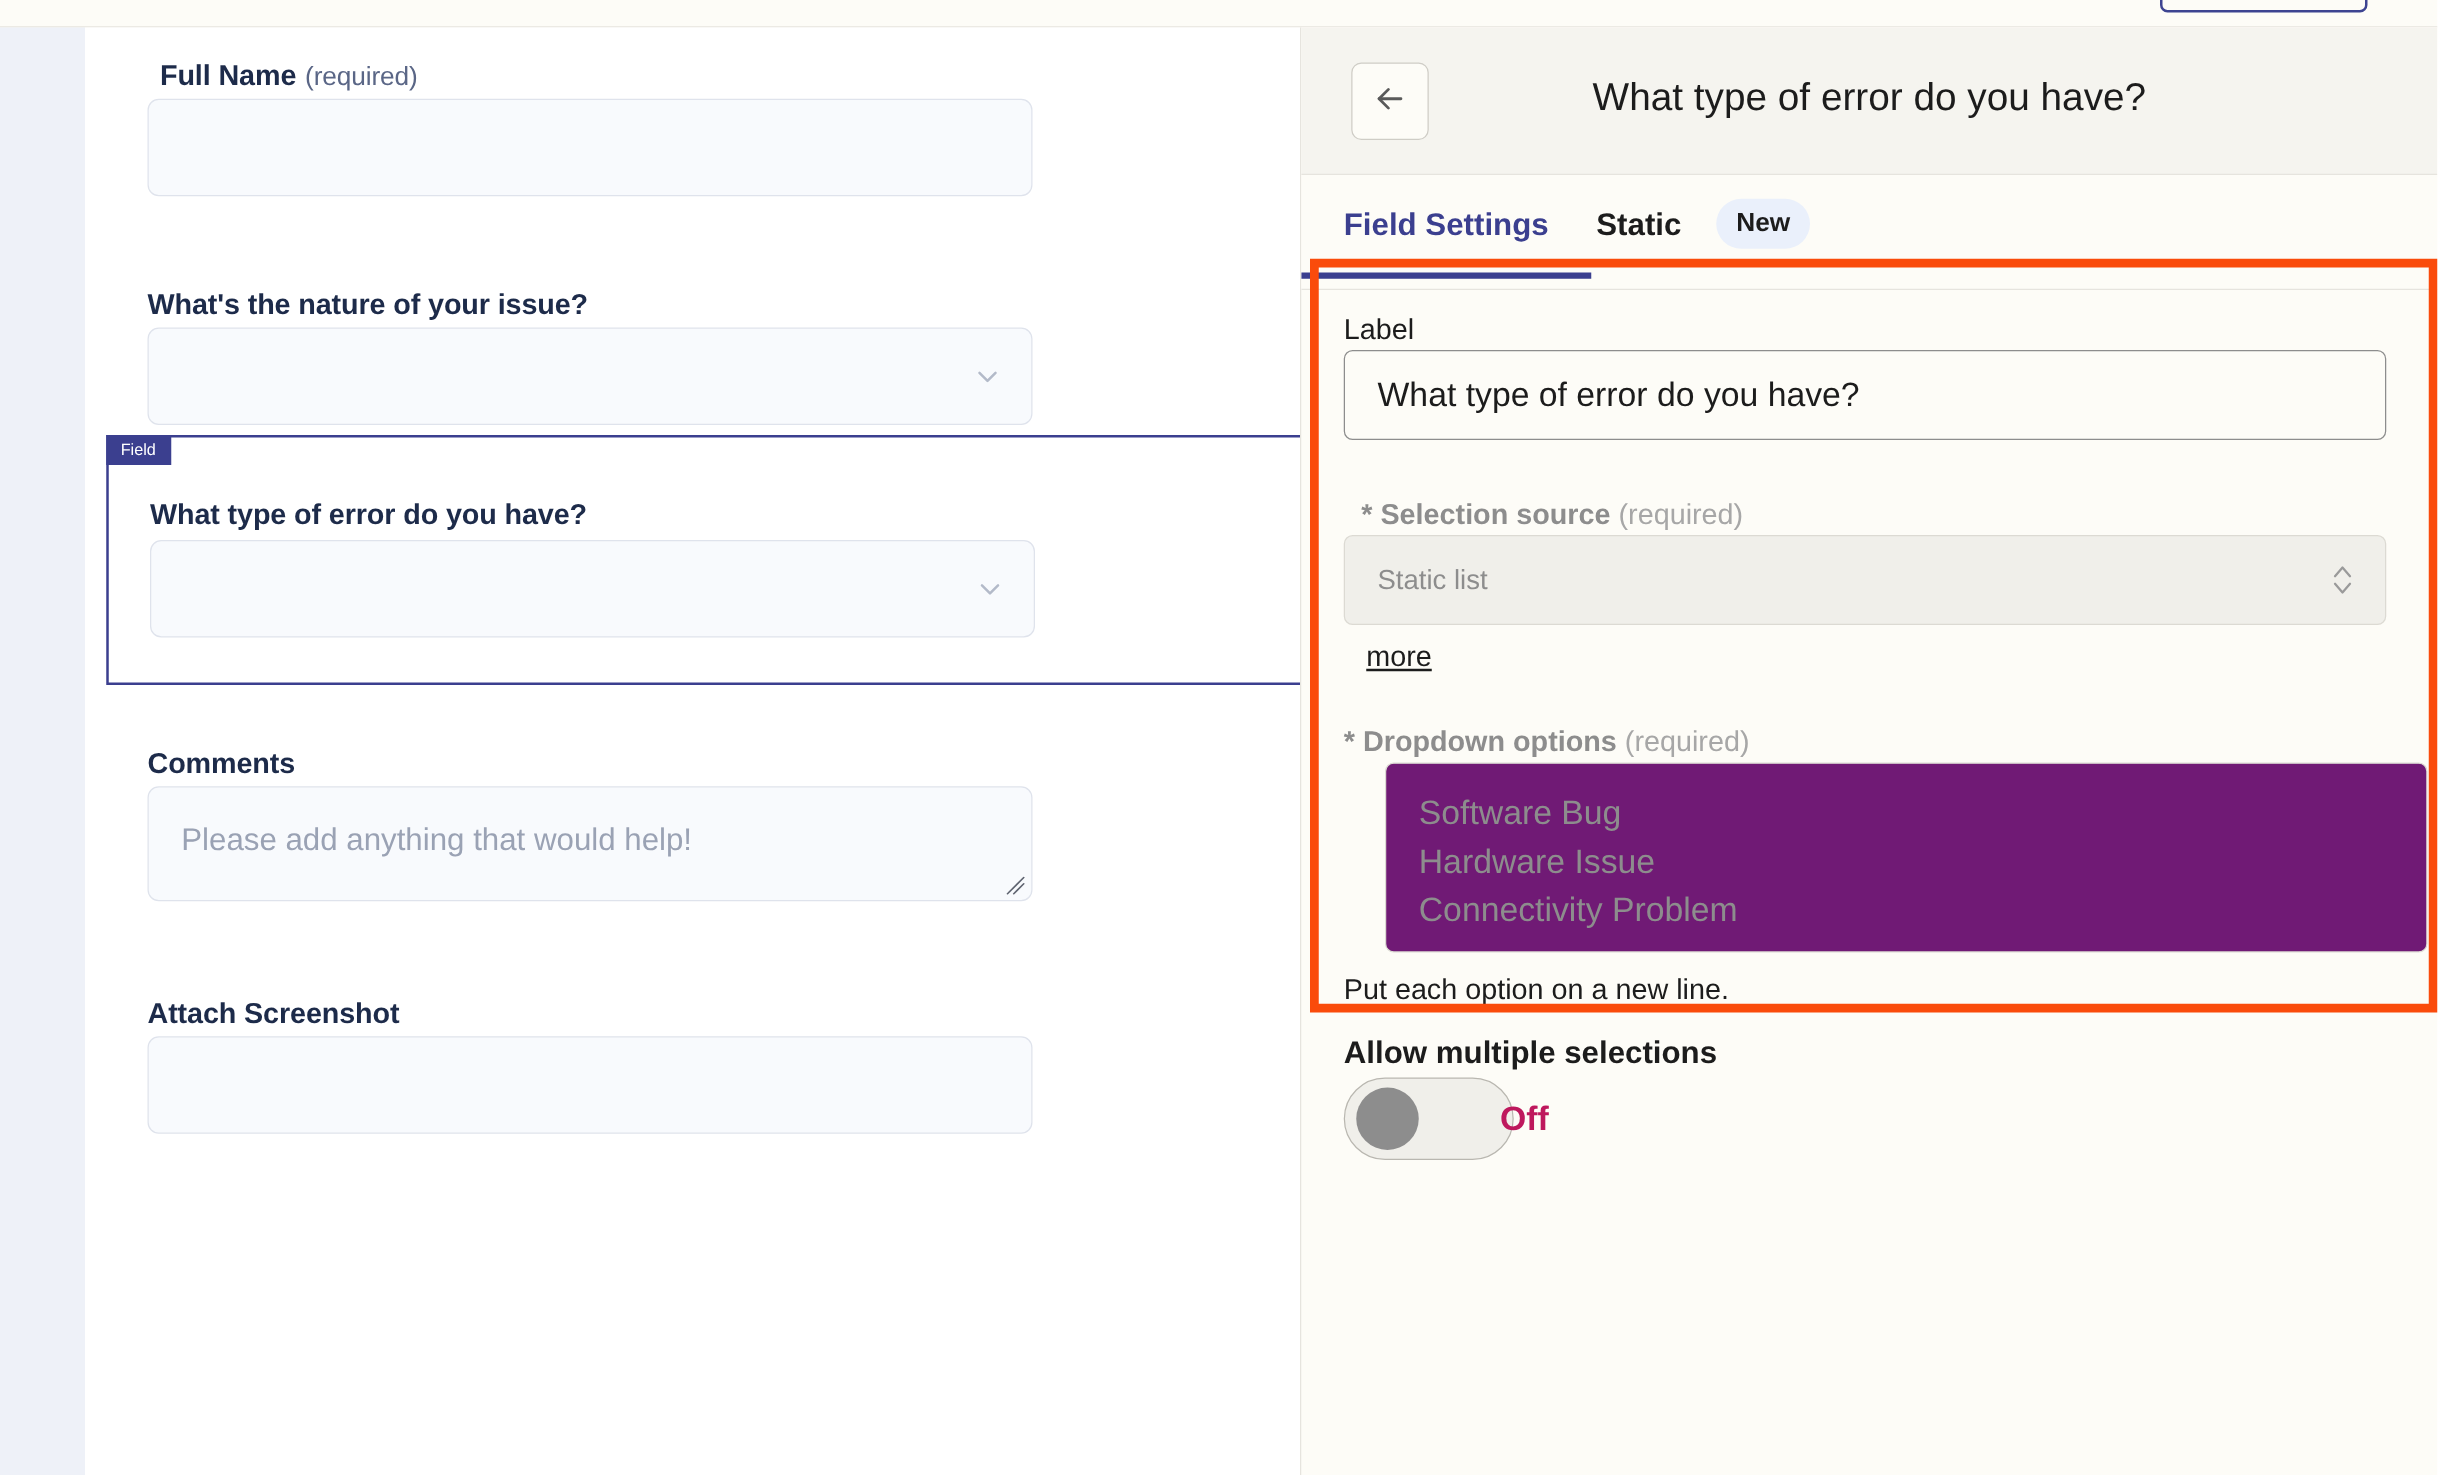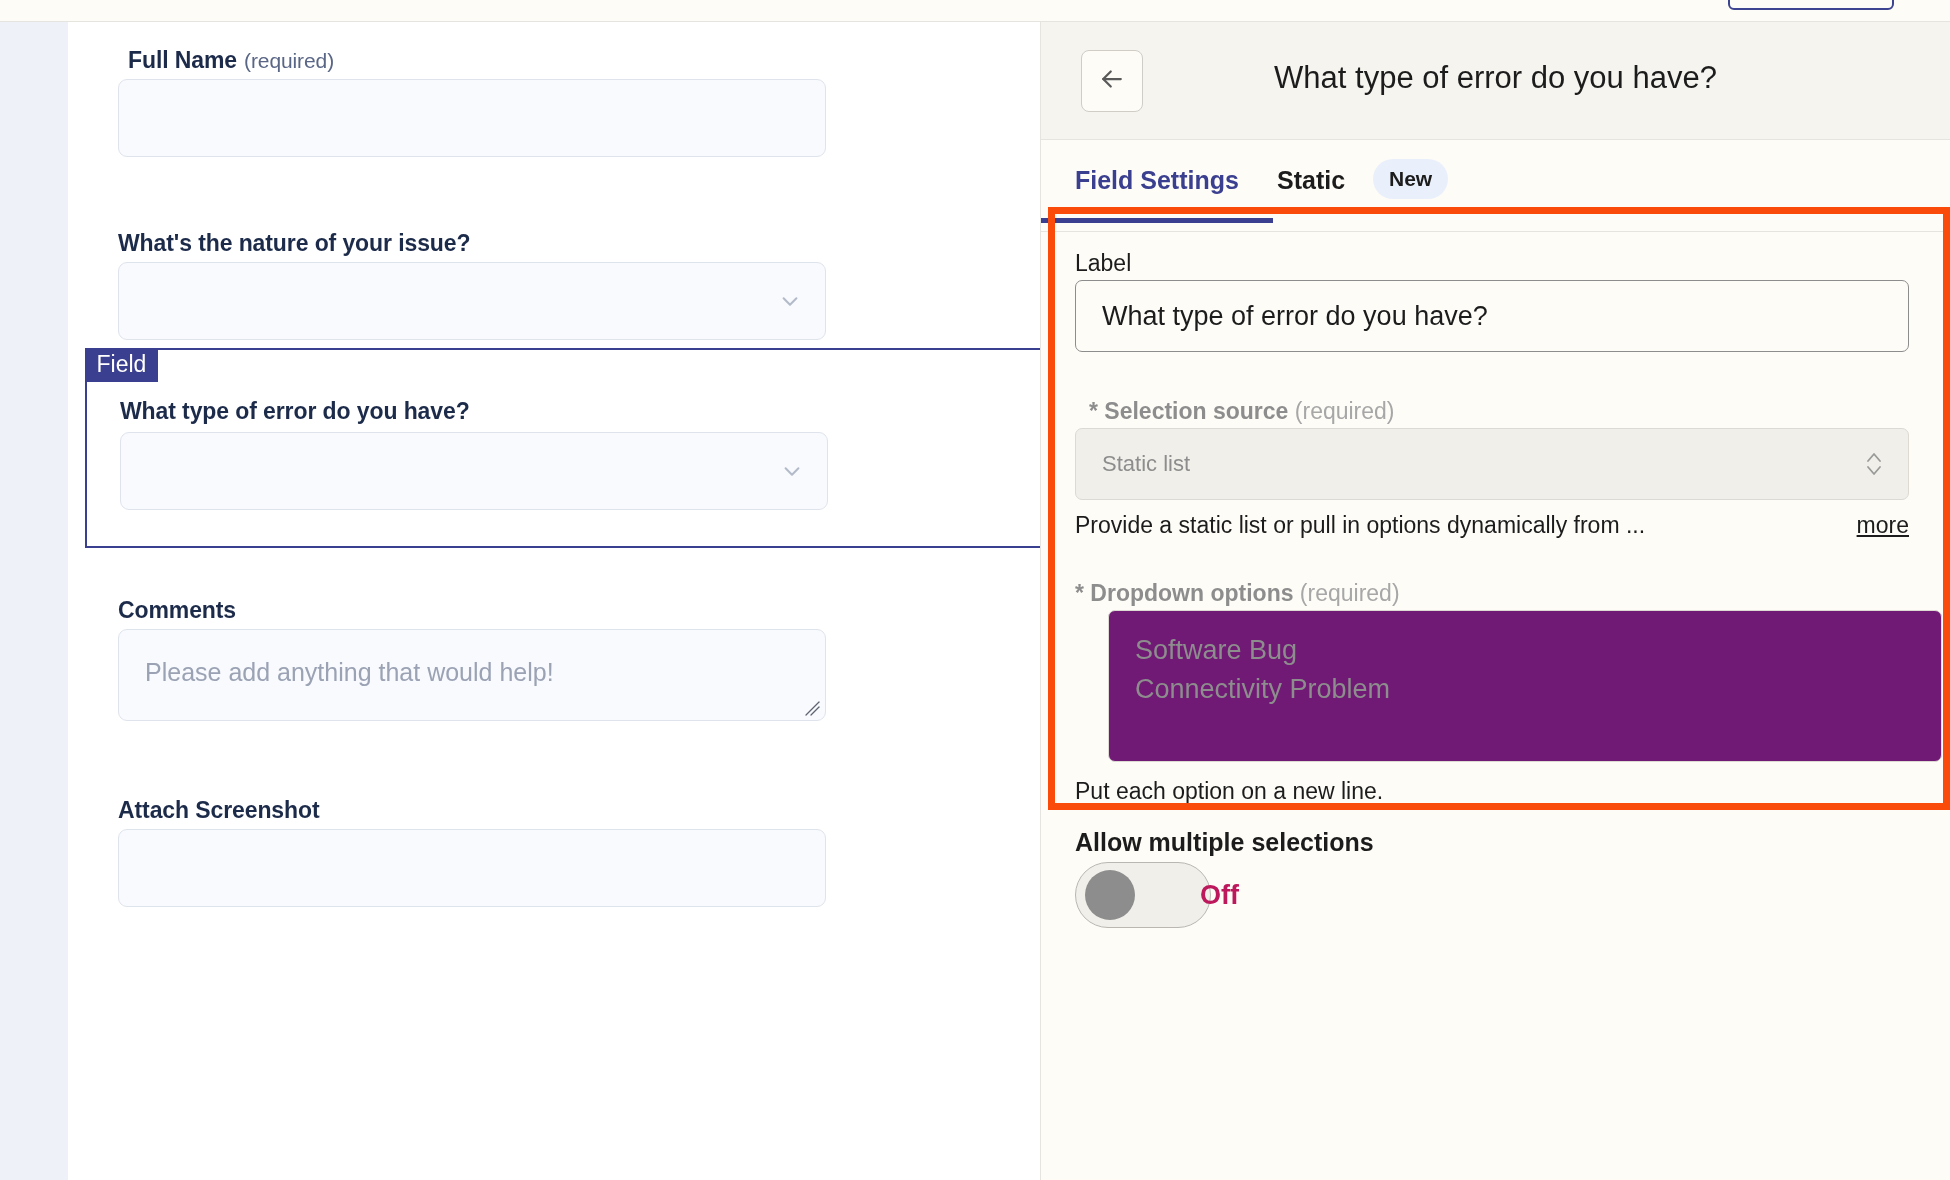--- a/index.html
+++ b/index.html
@@ -109,21 +109,21 @@
     width: 1000px;
     height: 200px;
     border: 2.5px solid #3b3f8f;
     background: #ffffff;
   }
   .field-badge {
     position: absolute;
     left: -2.5px; top: -2.5px;
     background: #3b3f8f;
     color: #ffffff;
-    font-size: 23px;
+    font-size: 13px;
     font-weight: normal;
     padding: 5px 12px 6px 12px;
     line-height: 1;
     white-space: nowrap;
   }
   #fld-errtype-label { position: absolute; left: 33px; top: 48px; }
   #fld-errtype-input { position: absolute; left: 33px; top: 82px; width: 708px; height: 78px; }
 
   #fld-comments-label  { position: absolute; left: 50px; top: 575px; }
   #fld-comments-input  { position: absolute; left: 50px; top: 607px; width: 708px; height: 92px; }
@@ -456,30 +456,30 @@
         <div class="panel-select" id="p-source-sel">
           <span>Static list</span>
           <span class="stepper-icon">
             <svg viewBox="0 0 20 30" width="20" height="30" fill="none" stroke="#9a9a9a" stroke-width="1.8" stroke-linecap="round" stroke-linejoin="round">
               <polyline points="4,12 10,5 16,12"></polyline>
               <polyline points="4,18 10,25 16,18"></polyline>
             </svg>
           </span>
         </div>
         <div class="help-row" id="p-source-help">
-          <span class="panel-help">Provide a static list or pull in options dynamically from ...</span>
           <span class="more-link">more</span>
         </div>
 
         <div class="panel-field-label muted" id="p-options-lbl">
           <span>* Dropdown options</span>
           <span class="req-tail">(required)</span>
         </div>
         <div class="panel-textarea" id="p-options-area">
           <div>Software Bug</div>
+          <div>Hardware Issue</div>
           <div>Connectivity Problem</div>
         </div>
         <div class="panel-help" id="p-options-help">Put each option on a new line.</div>
 
         <div class="toggle-label" id="p-toggle-lbl">Allow multiple selections</div>
         <div id="p-toggle">
           <div class="toggle-pill">
             <span class="toggle-knob"></span>
             <span class="toggle-state">Off</span>
           </div>

